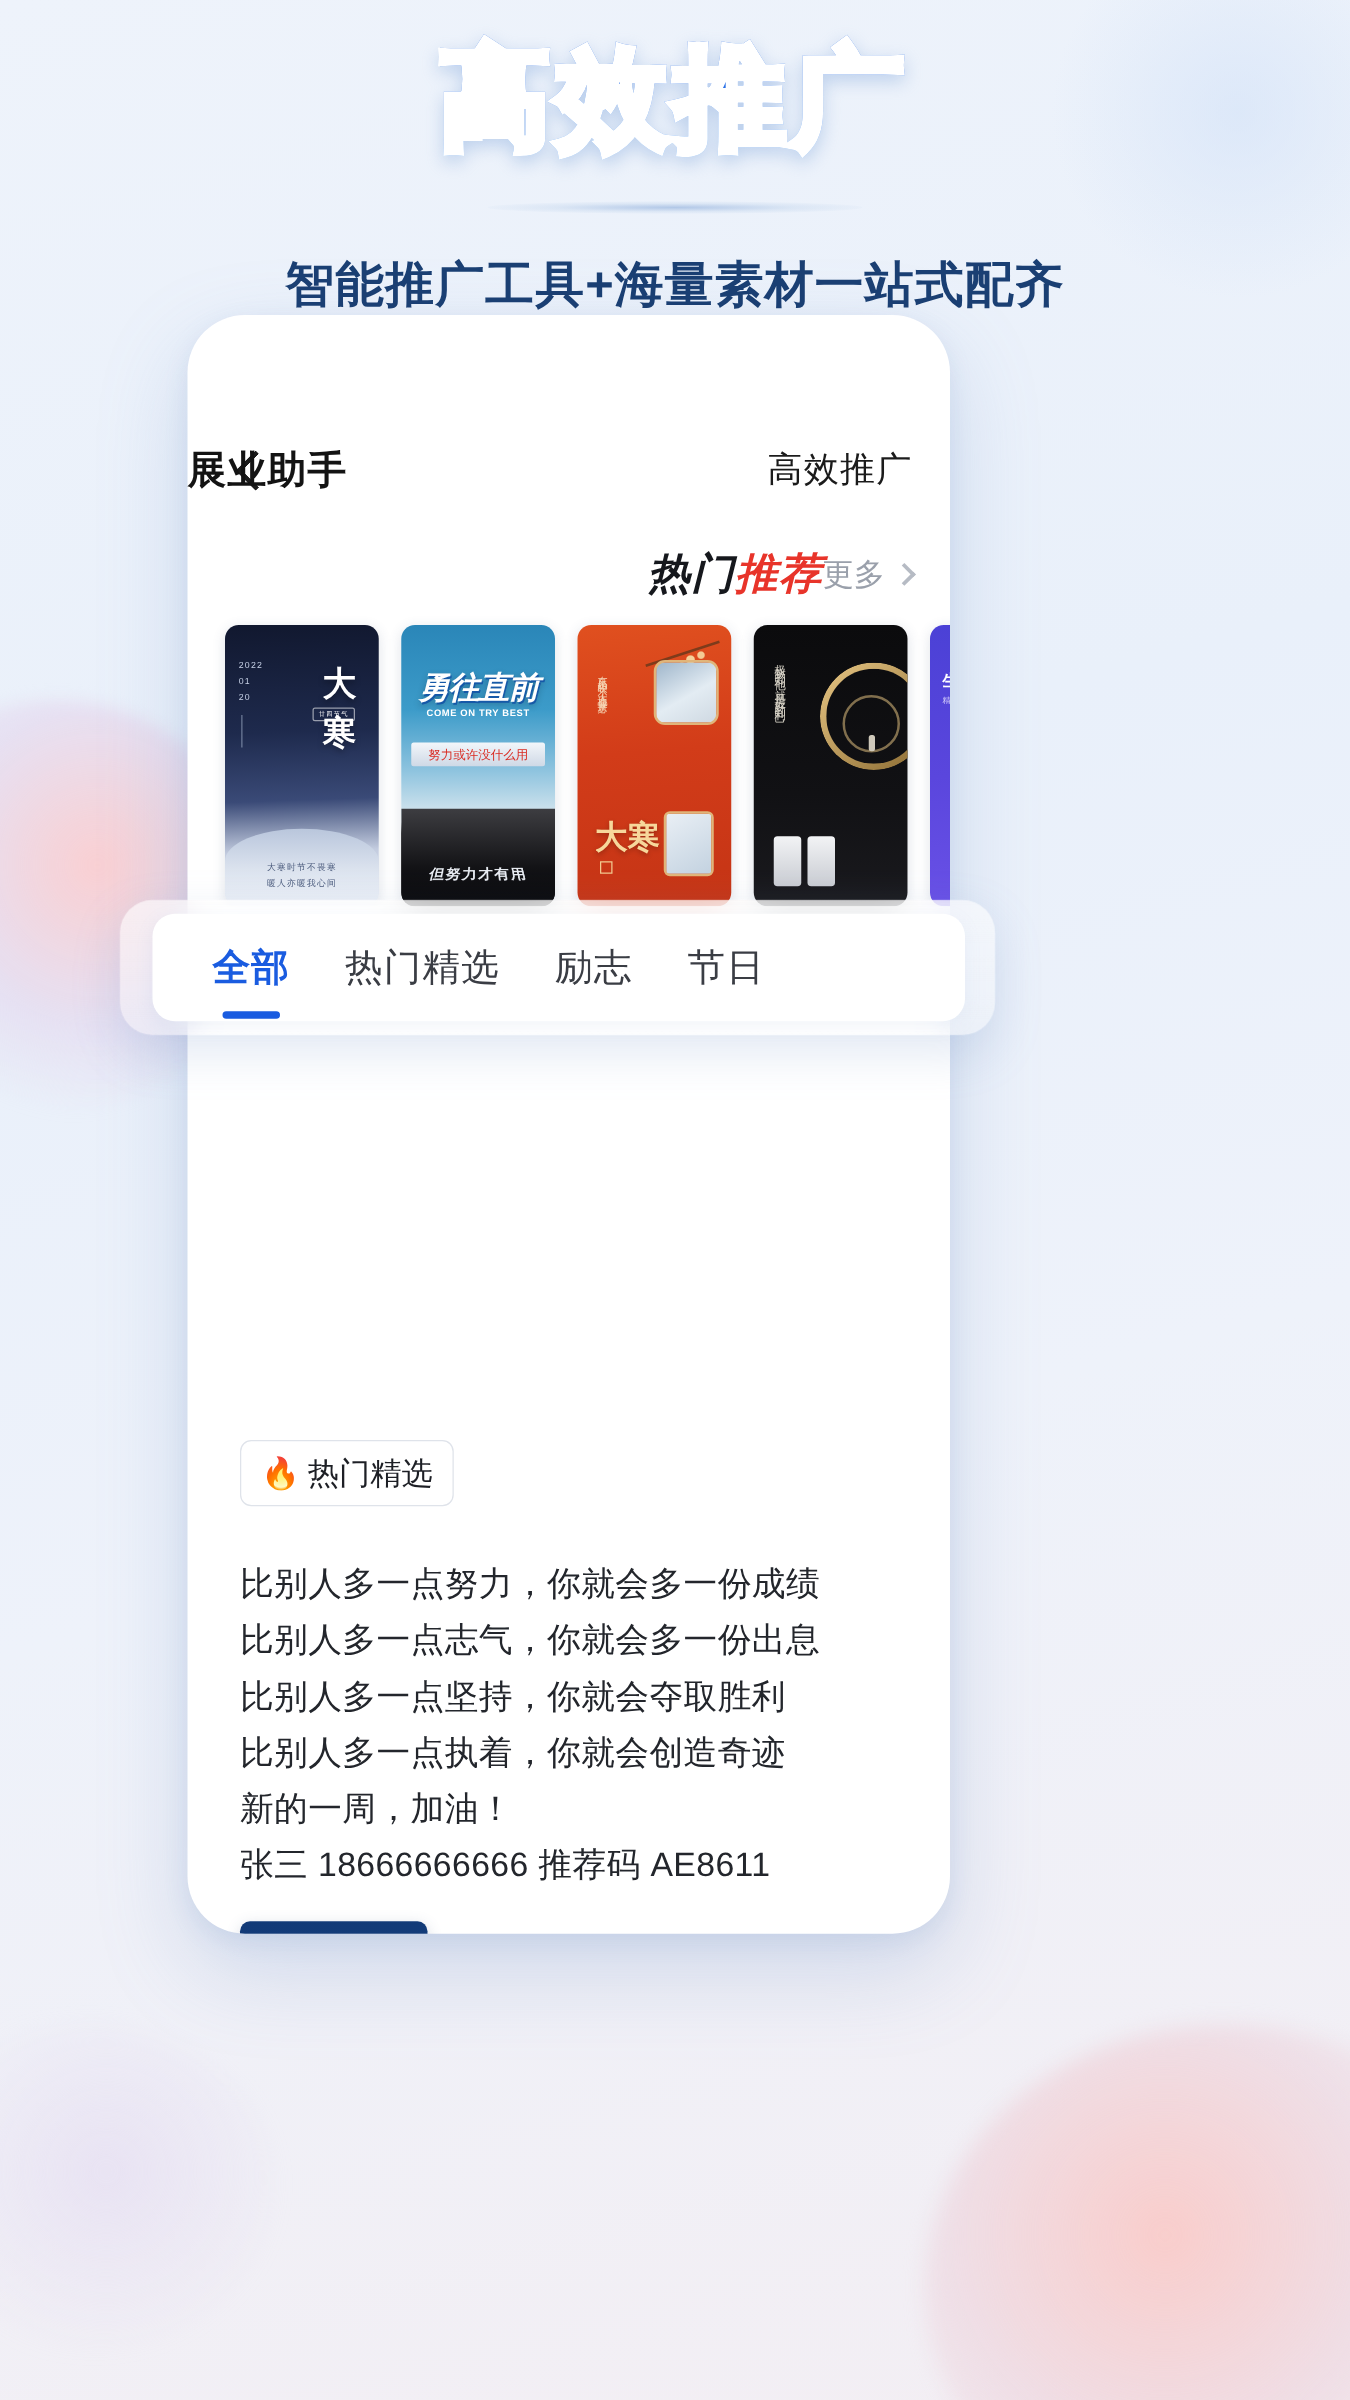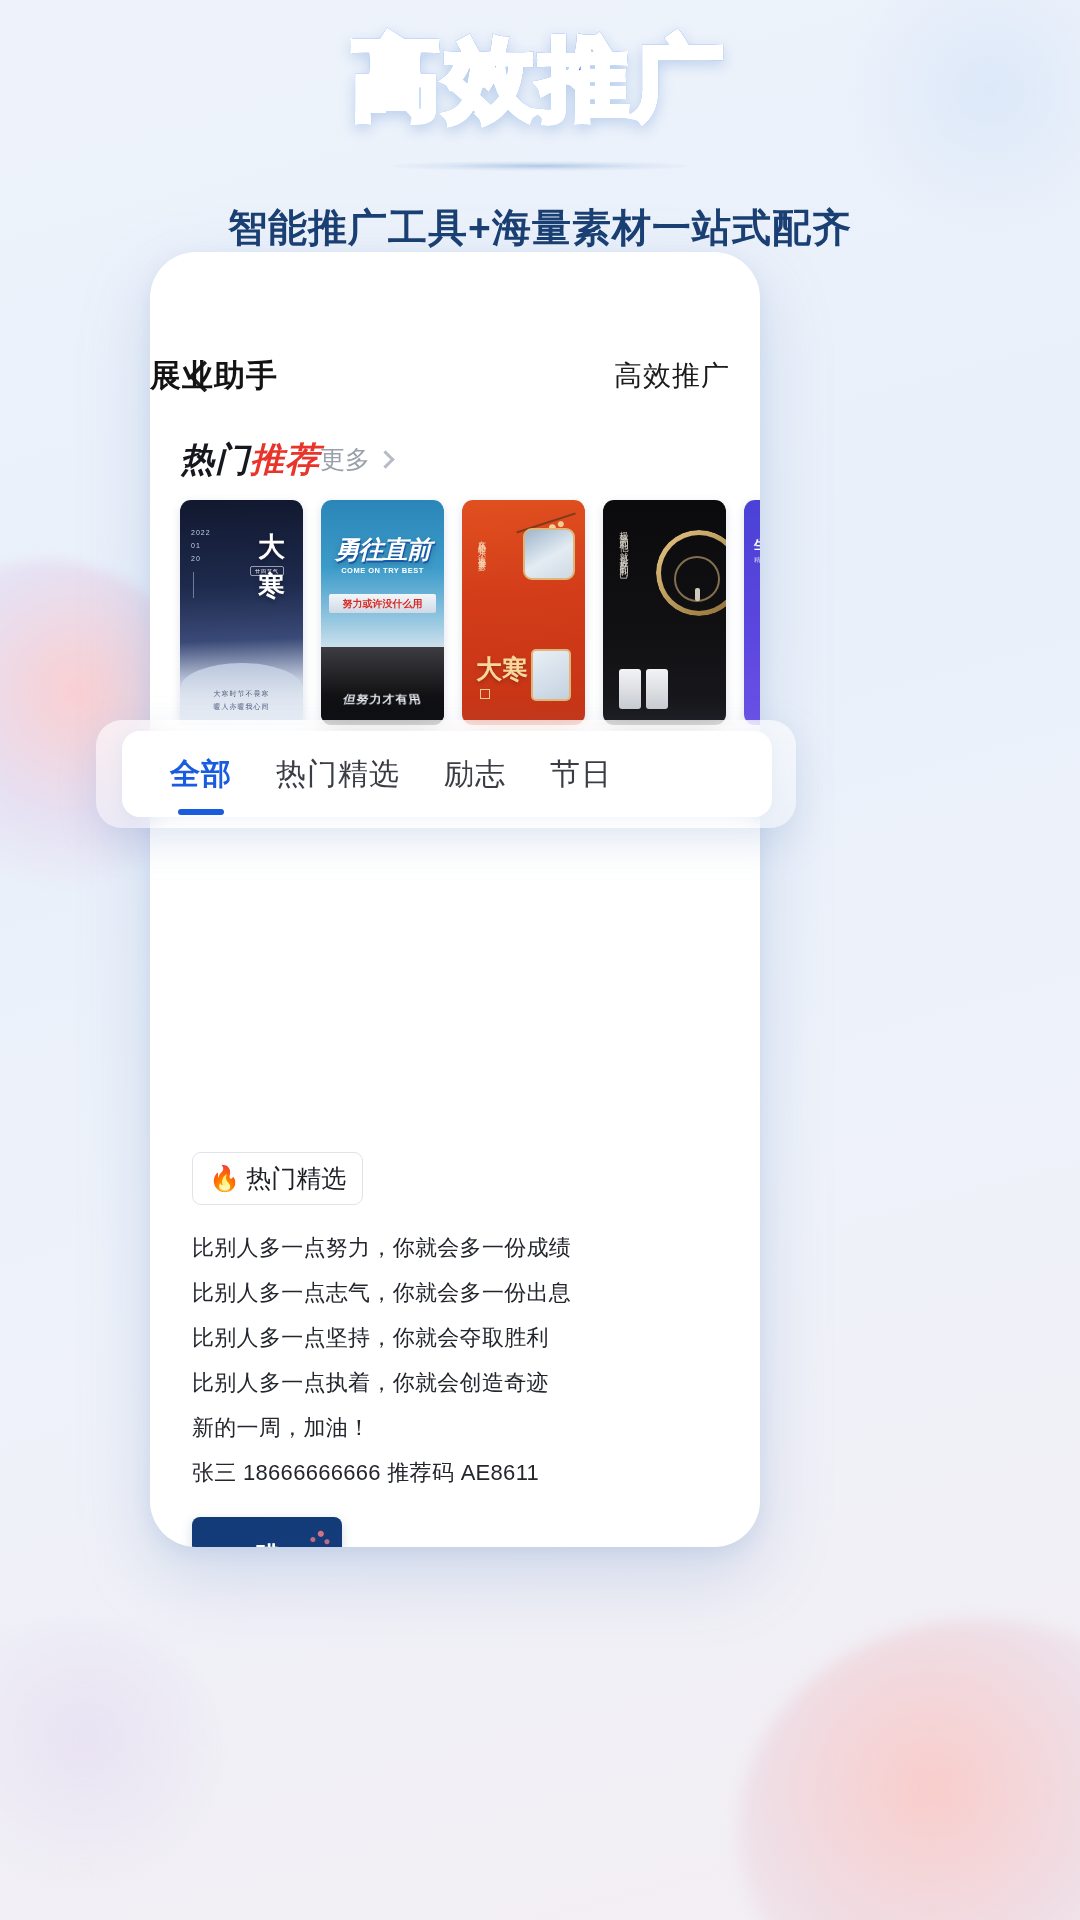--- a/index.html
+++ b/index.html
@@ -98,21 +98,21 @@
     font-size: 31px; font-weight: 600; color: #131313;
     letter-spacing: 1px; pointer-events: none;
   }
   .nav-action {
     margin-left: auto; font-size: 28px; color: #1b1b1b; letter-spacing: 1px;
     position: relative; z-index: 2;
   }
 
   
   .hot-head {
-    display: flex; align-items: center; justify-content: flex-start;
+    display: flex; align-items: center; justify-content: flex-end;
     padding: 28px 30px 0 30px;
   }
   .hot-title {
     font-size: 34px; font-weight: 800; font-style: italic;
     letter-spacing: 1px; line-height: 1;
   }
   .hot-title .t-dark { color: #16181d; }
   .hot-title .t-red  { color: #e8342a; }
   .more-link {
     display: flex; align-items: center; gap: 9px;
@@ -181,21 +181,21 @@
   }
   .p2 .en {
     position: absolute; top: 66px; left: 0; width: 100%;
     text-align: center; font-size: 7.5px; font-weight: 700; letter-spacing: 0.5px;
   }
   .p2 .ribbon {
     position: absolute; top: 94px; left: 8px; right: 8px; height: 19px;
     background: linear-gradient(180deg,#f2f6fa,#cfd9e6);
     border-radius: 2px;
     display: flex; align-items: center; justify-content: center;
-    font-size: 10px; font-weight: 700; color: #d92b22; letter-spacing: 0px;
+    font-size: 10px; font-weight: 400; color: #d92b22; letter-spacing: 0px;
   }
   .p2 .road {
     position: absolute; left: 0; bottom: 0; width: 100%; height: 78px;
     background: linear-gradient(180deg,#3d3d41 0%, #131316 60%, #08080a 100%);
   }
   .p2 .roadtext {
     position: absolute; left: 0; bottom: 17px; width: 100%; text-align: center;
     font-size: 12px; font-weight: 800; color: #e9edf3; letter-spacing: 1px;
     transform: perspective(60px) rotateX(22deg);
   }
@@ -315,22 +315,22 @@
     position: absolute; left: 0; top: 900px; width: 100%;
     padding: 0 42px;
   }
   .feed-badge {
     display: inline-flex; align-items: center; gap: 6px;
     border: 1.5px solid #dfe3ea; border-radius: 9px;
     padding: 9px 16px; font-size: 25px; color: #1d1f25; font-weight: 500;
     background: #fff;
   }
   .feed-text {
-    margin-top: 20px;
-    font-size: 22px; line-height: 45px; color: #23262c; letter-spacing: 0.3px;
+    margin-top: 40px;
+    font-size: 27px; line-height: 45px; color: #23262c; letter-spacing: 0.3px;
   }
   .feed-text .line { display: block; white-space: nowrap; }
   .feed-poster {
     margin-top: 22px;
     width: 150px; height: 268px; border-radius: 8px; overflow: hidden;
     position: relative;
     background: linear-gradient(175deg,#123a77 0%, #17407f 40%, #15396f 70%, #cfd6de 84%, #e4e8ec 100%);
     box-shadow: 0 3px 12px rgba(60,80,120,0.2);
     color: #fff;
   }

